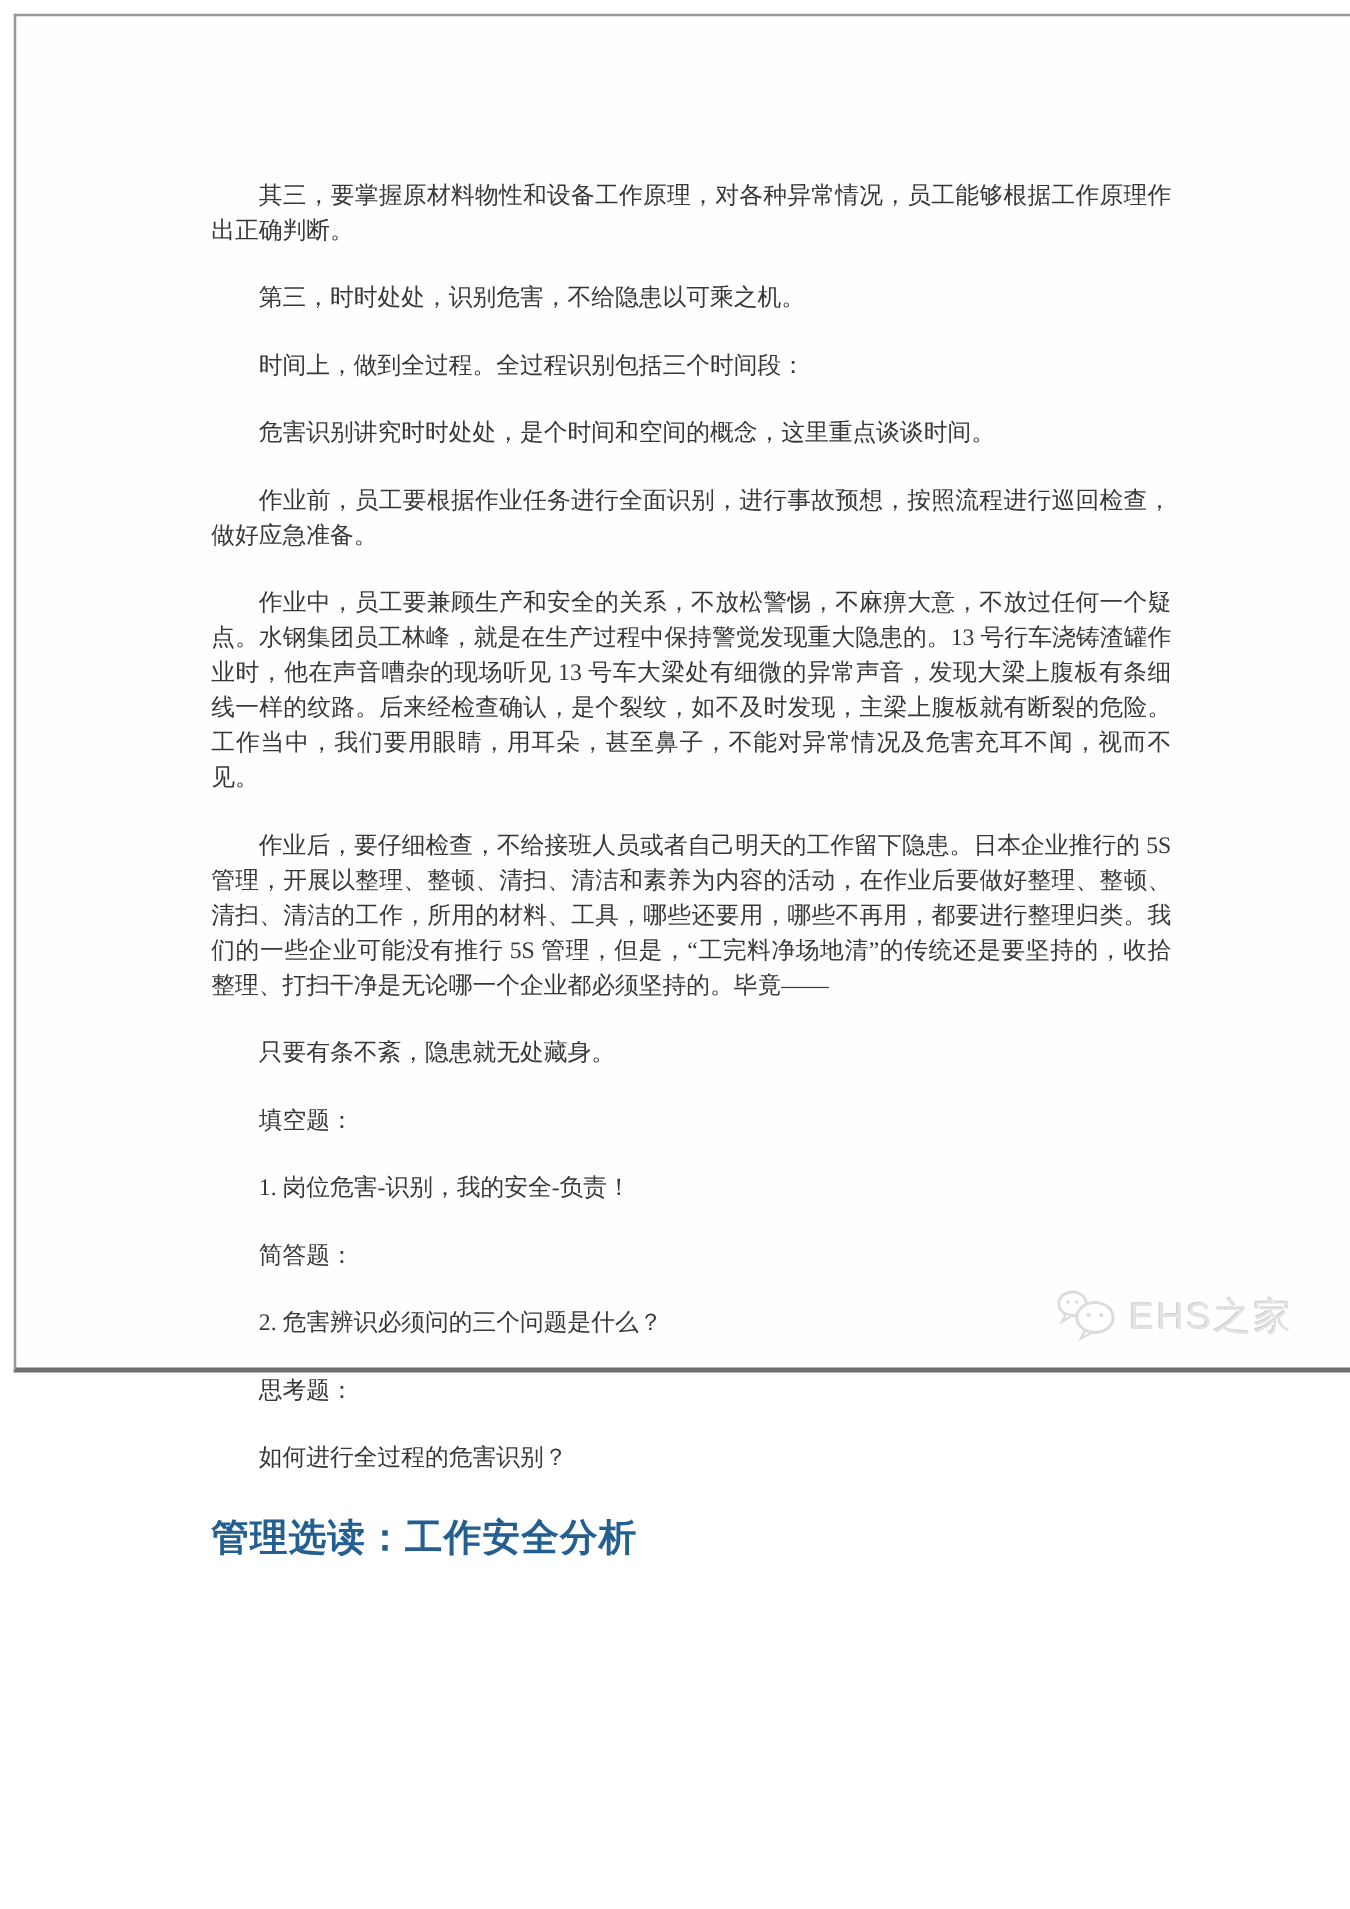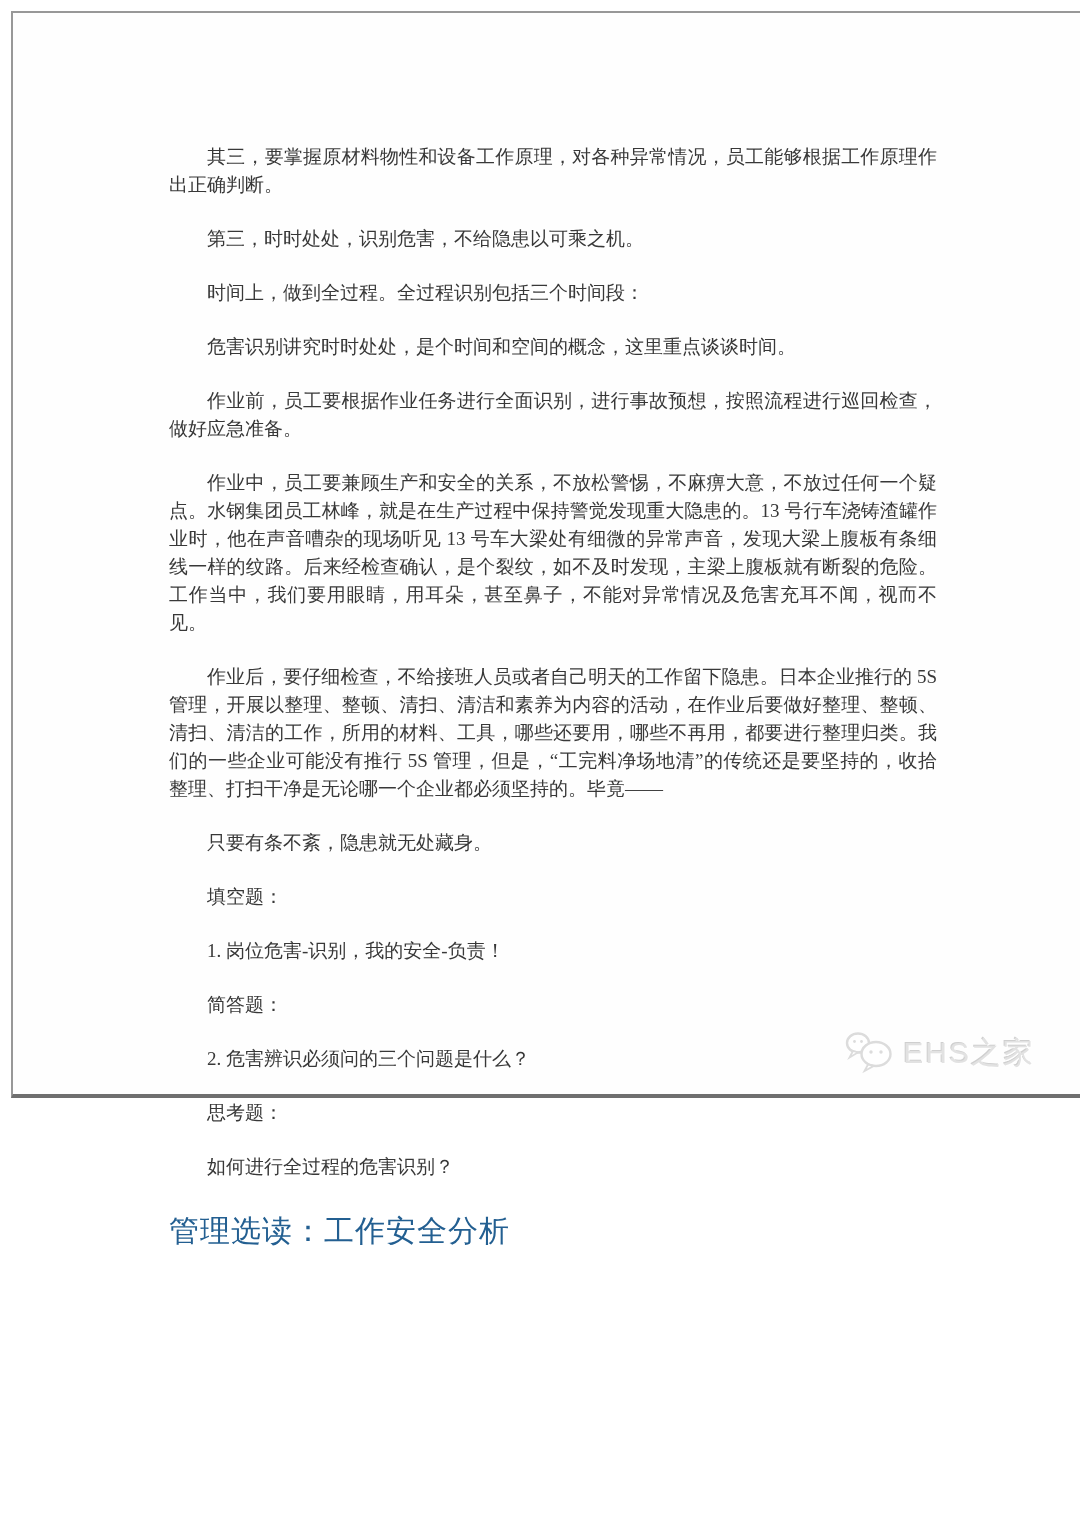--- a/index.html
+++ b/index.html
@@ -32,21 +32,21 @@
     text-align: justify;
   }
   .content p {
     margin: 0 0 26px 0;
     text-indent: 2em;
   }
   .section-heading {
     margin: 36px 0 0 0;
     font-family: "Liberation Sans", "DejaVu Sans", sans-serif;
     font-size: 30px;
-    font-weight: normal;
+    font-weight: bold;
     color: var(--heading-blue, #235f91);
     letter-spacing: 1px;
     text-indent: 0;
     text-align: left;
   }
   .watermark {
     position: absolute;
     right: 48px;
     bottom: 20px;
     display: flex;

